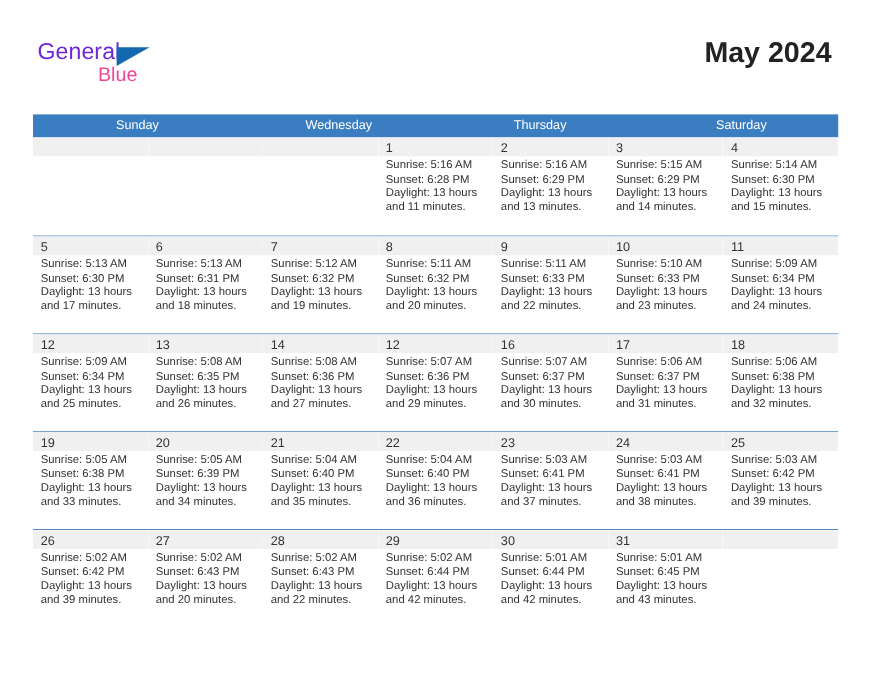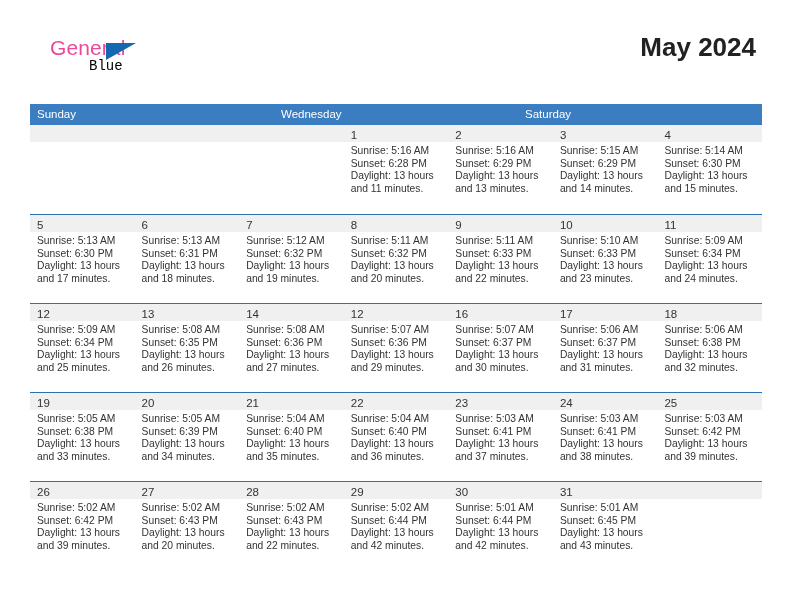--- a/index.html
+++ b/index.html
@@ -35,40 +35,39 @@
     top: 36px;
     width: 130px;
     height: 52px;
   }
   .logo-general {
     position: absolute;
     left: 0;
     top: 0;
     font-size: 21px;
     letter-spacing: 0.1px;
-    color: #ec4899;
+    color: #6d28d9;
     font-family: "Liberation Sans", sans-serif;
-    margin-left: 16px;
   }
   .logo-tri {
     position: absolute;
     left: 72px;
     top: 7px;
     width: 0;
     height: 0;
     border-left: 30px solid #1468b0;
     border-bottom: 17px solid transparent;
   }
   .logo-blue {
     position: absolute;
     left: 55px;
     top: 22px;
-    font-size: 14px;
-    color: #000000;
-    font-family: Liberation Mono, monospace;
+    font-size: 18px;
+    color: #ec4899;
+    font-family: Liberation Sans, sans-serif;
   }
   .title-block {
     position: absolute;
     right: 36px;
     top: 32px;
     text-align: right;
   }
   .cal-title {
     font-size: 26px;
     color: #222222;
@@ -98,20 +97,21 @@
   }
   .dow-cell {
     flex: 1 1 0;
     color: #ffffff;
     font-size: 11.5px;
     line-height: 21px;
     padding-left: 7px;
     box-sizing: border-box;
     overflow: hidden;
     white-space: nowrap;
+    text-align: center;
   }
   .week {
     display: flex;
     border-top: 1.4px solid #2f6fb0;
     height: 89px;
     box-sizing: border-box;
   }
   .week.first {
     border-top: none;
   }
@@ -159,20 +159,21 @@
     </div>
     <div class="title-block">
       <div class="cal-title">May 2024</div>
     </div>
   </div>
 
   <div class="calendar">
     <div class="dow-row" id="dow-row">
         <div class="dow-cell">Sunday</div>
         <div class="dow-cell">Wednesday</div>
+        <div class="dow-cell">Thursday</div>
         <div class="dow-cell">Saturday</div>
       </div>
     <div id="weeks-container">
         <div class="week first">
           <div class="day empty">
             <div class="day-num-band"><span class="day-num"></span></div>
             <div class="day-body"></div>
           </div>
           <div class="day empty">
             <div class="day-num-band"><span class="day-num"></span></div>

